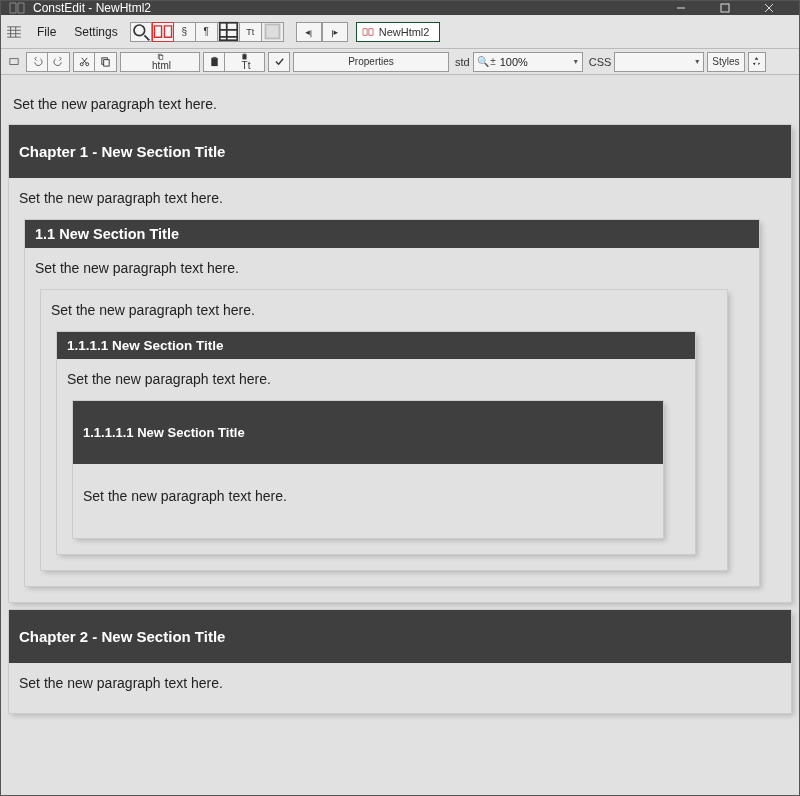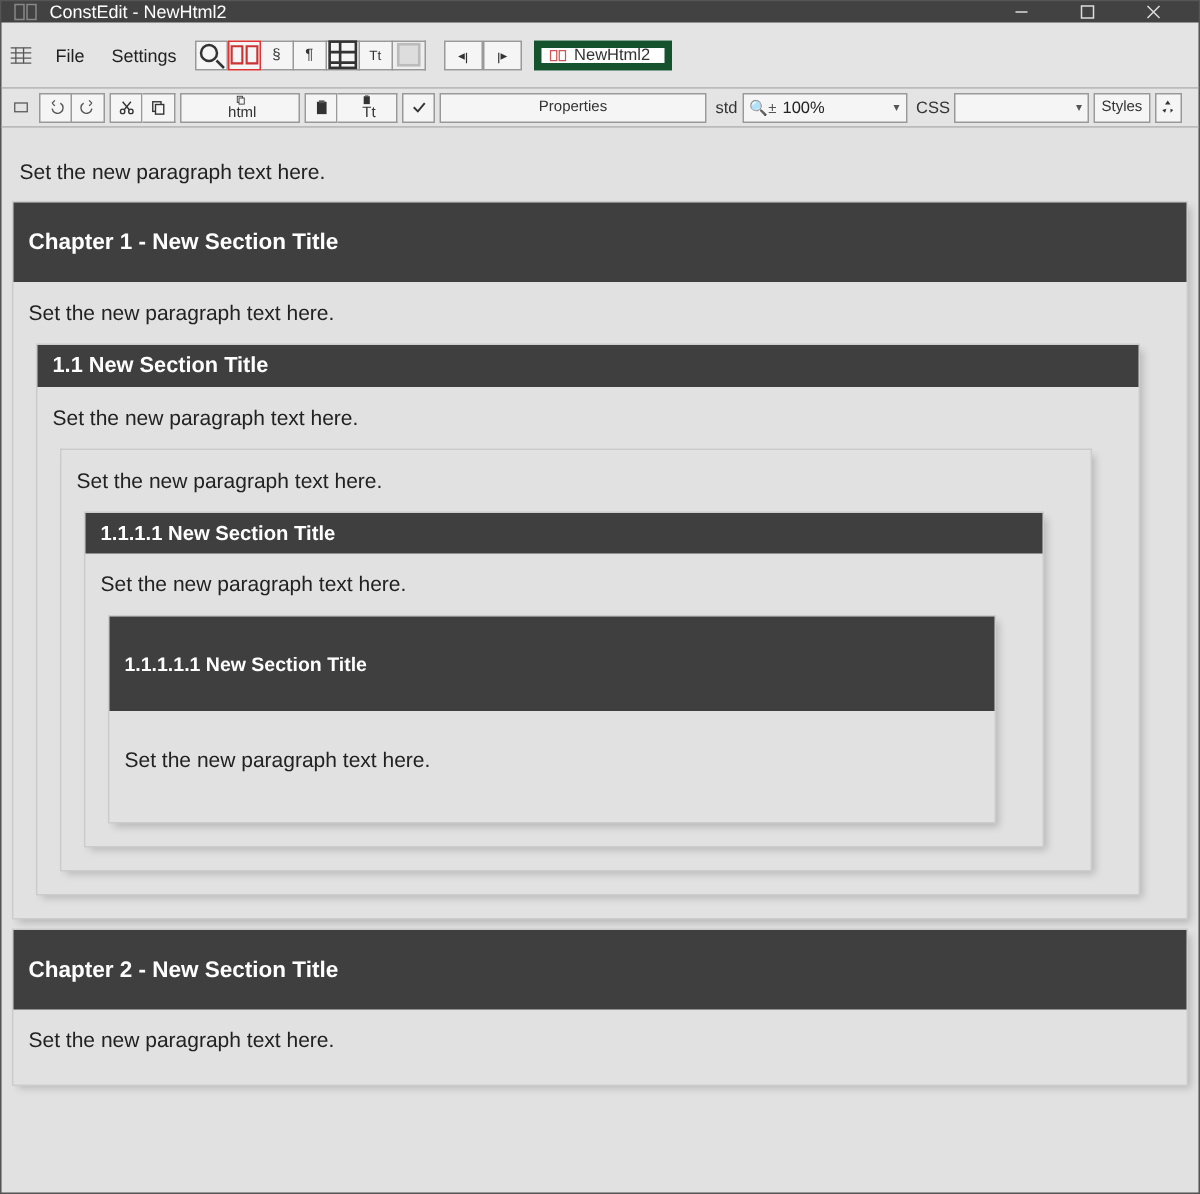--- a/index.html
+++ b/index.html
@@ -34,21 +34,21 @@
   .titlebar-title { font-size: 12px; flex: 1; }
   .titlebar-buttons { display: flex; }
   .titlebar-btn {
     width: 44px; height: 30px;
     display: flex; align-items: center; justify-content: center;
     color: #ddd; font-size: 13px;
     cursor: pointer;
   }
 
   .menubar {
-    height: 44px;
+    height: 34px;
     background: #e4e4e4;
     display: flex; align-items: center;
     padding: 0 4px;
     border-bottom: 1px solid #bbb;
     gap: 2px;
   }
   .menu-icon {
     width: 18px; height: 18px;
     display: inline-flex; align-items: center; justify-content: center;
     color: #444;
@@ -79,21 +79,21 @@
     background: #f5f5f5;
     display: flex; align-items: center; justify-content: center;
     font-size: 9px;
     color: #333;
     cursor: pointer;
   }
   .doc-tab {
     height: 20px;
     padding: 0 10px 0 4px;
     background: #fff;
-    border: 5px solid #14532d;
+    border: 1px solid #14532d;
     display: flex; align-items: center;
     font-size: 11px;
     color: #333;
     margin-left: 4px;
     gap: 4px;
   }
   .doc-tab .tab-icon { color: #c33; font-size: 11px; }
 
   .toolbar2 {
     height: 26px;
@@ -329,21 +329,21 @@
         <span class="lbl">Tt</span>
       </div>
     </div>
 
     <div class="tb2-btn w22">
       <svg viewBox="0 0 12 12">
           <path d="M2 6l3 3 5-6" fill="none" stroke="#333" stroke-width="1.4"></path>
         </svg>
     </div>
 
-    <div class="tb2-btn" style="width:178px">
+    <div class="tb2-btn" style="width:156px">
       <span>Properties</span>
     </div>
 
     <span class="tb2-label">std</span>
 
     <div class="tb2-select" style="width:110px">
       <span style="font-size:10px;color:#555">🔍±</span>
       <span style="flex:1;text-align:left;margin-left:4px">100%</span>
       <span class="caret">▾</span>
     </div>

